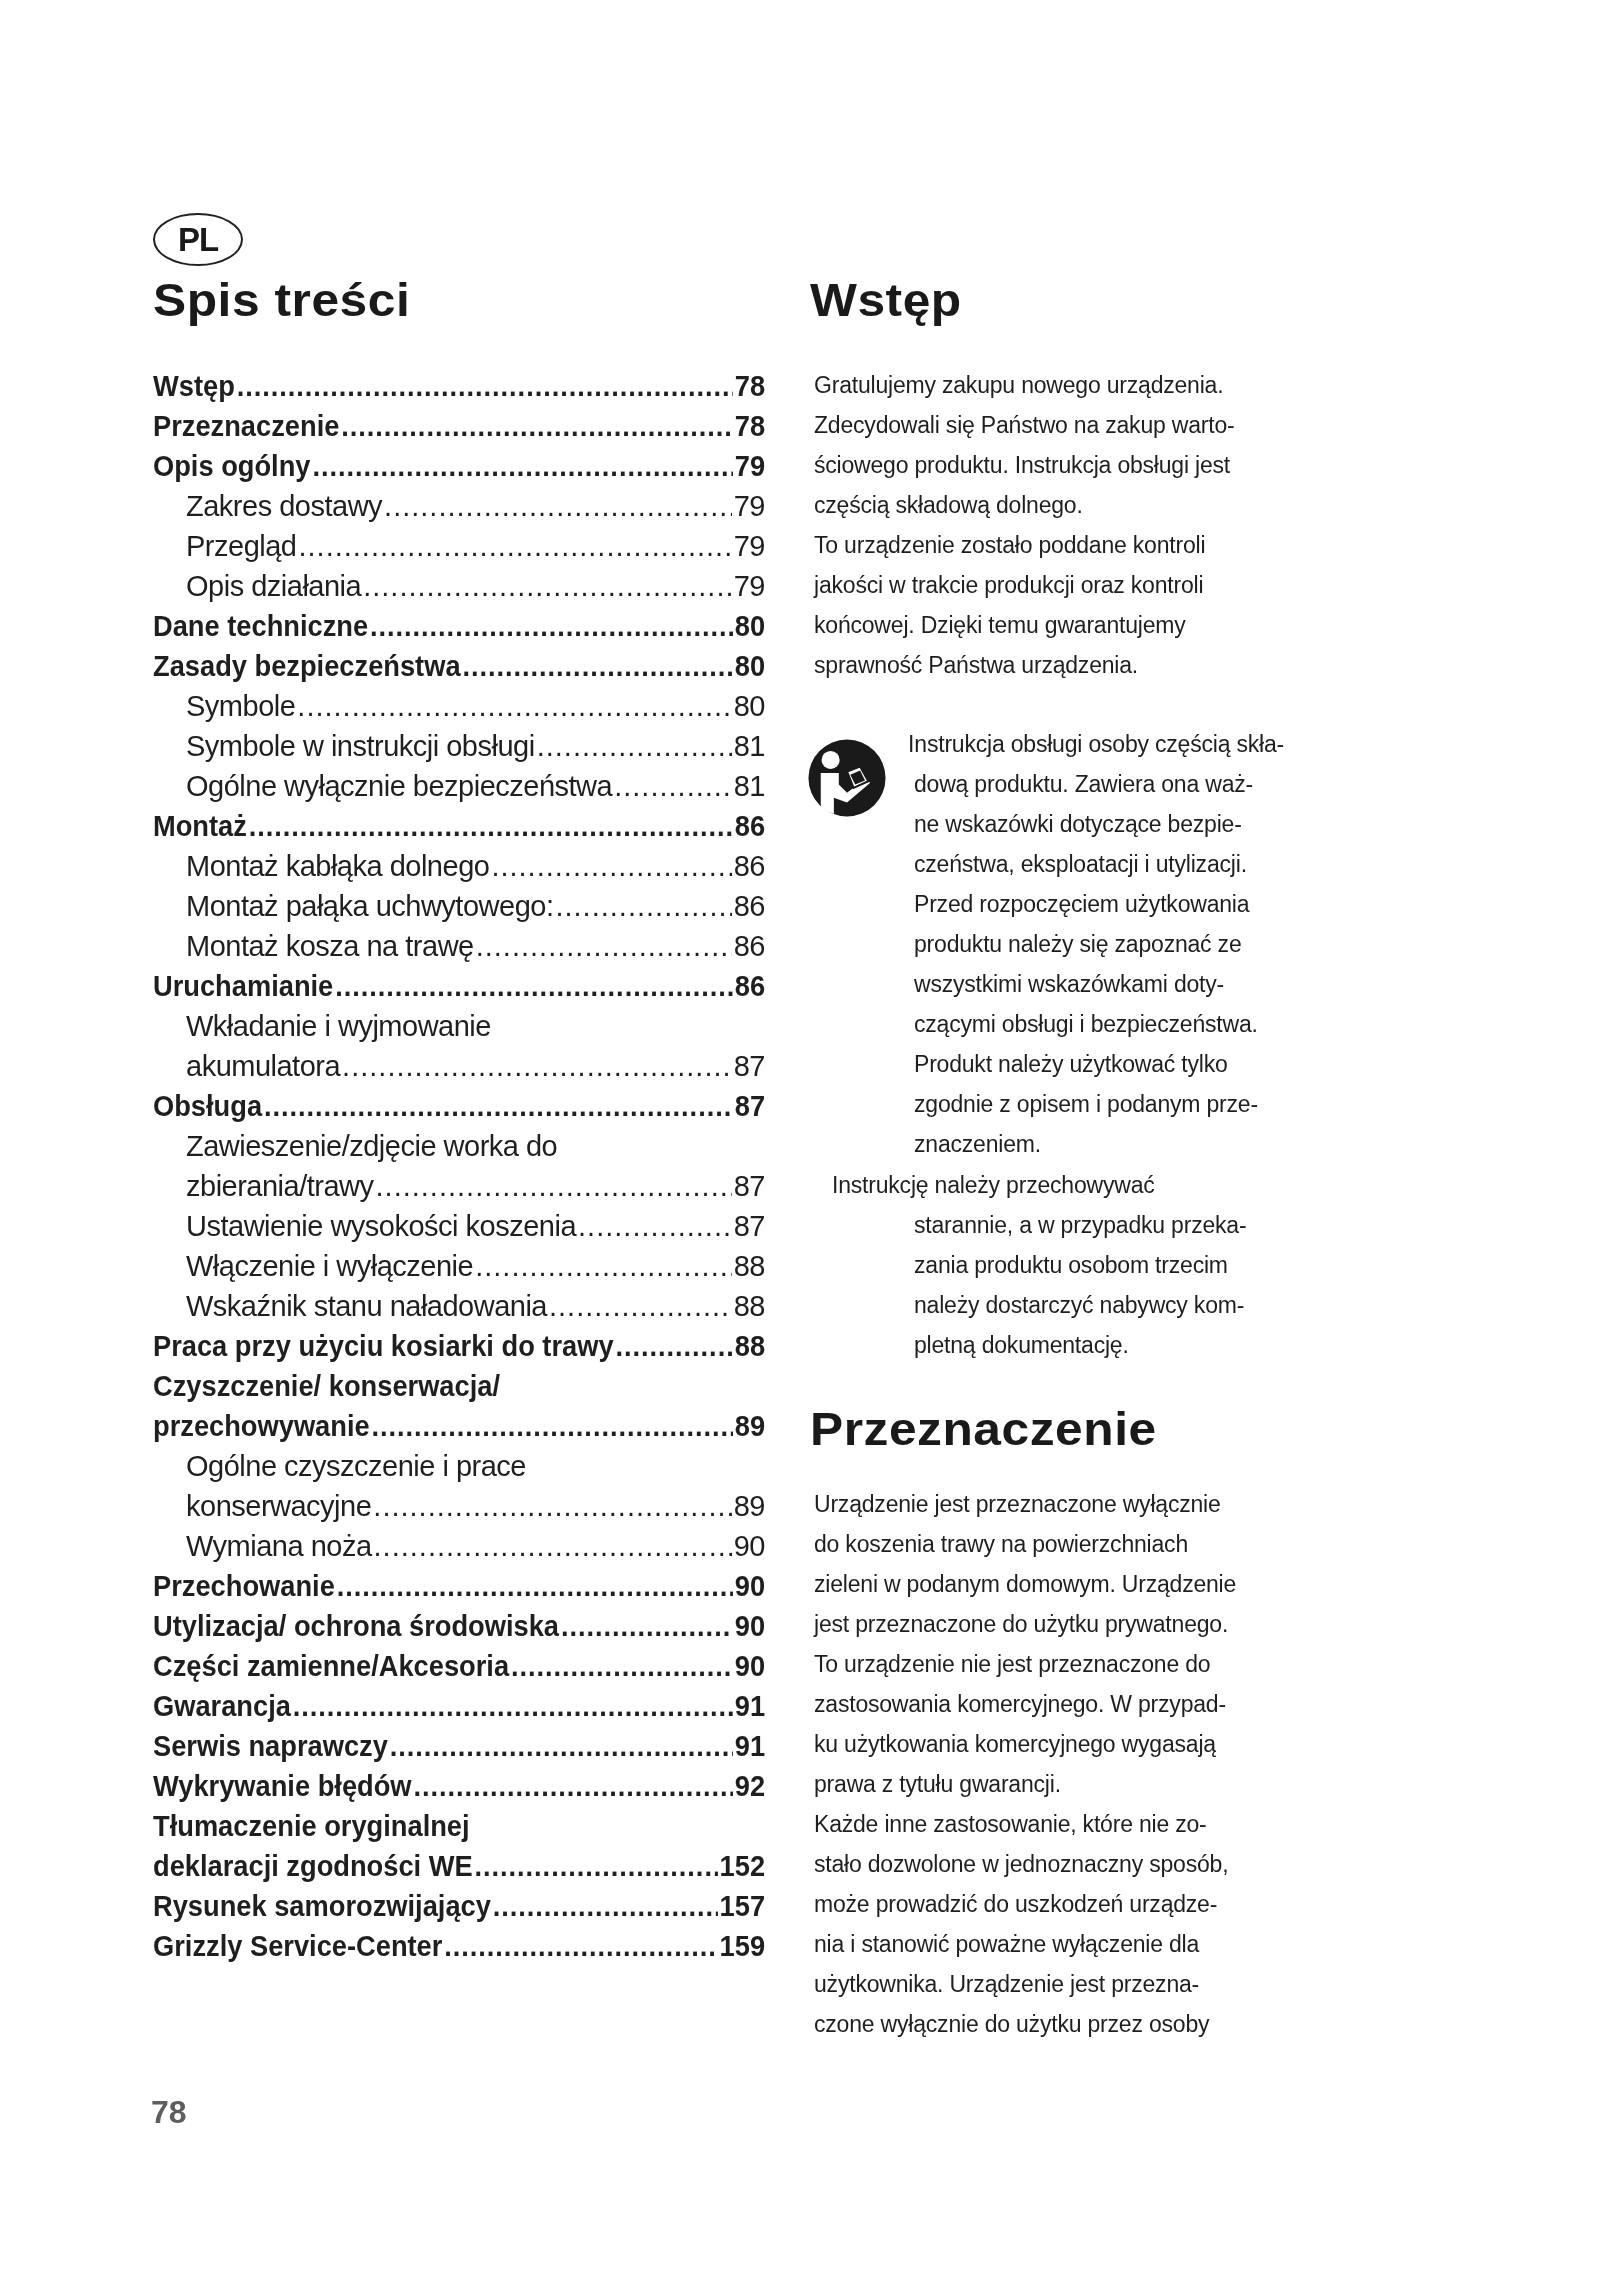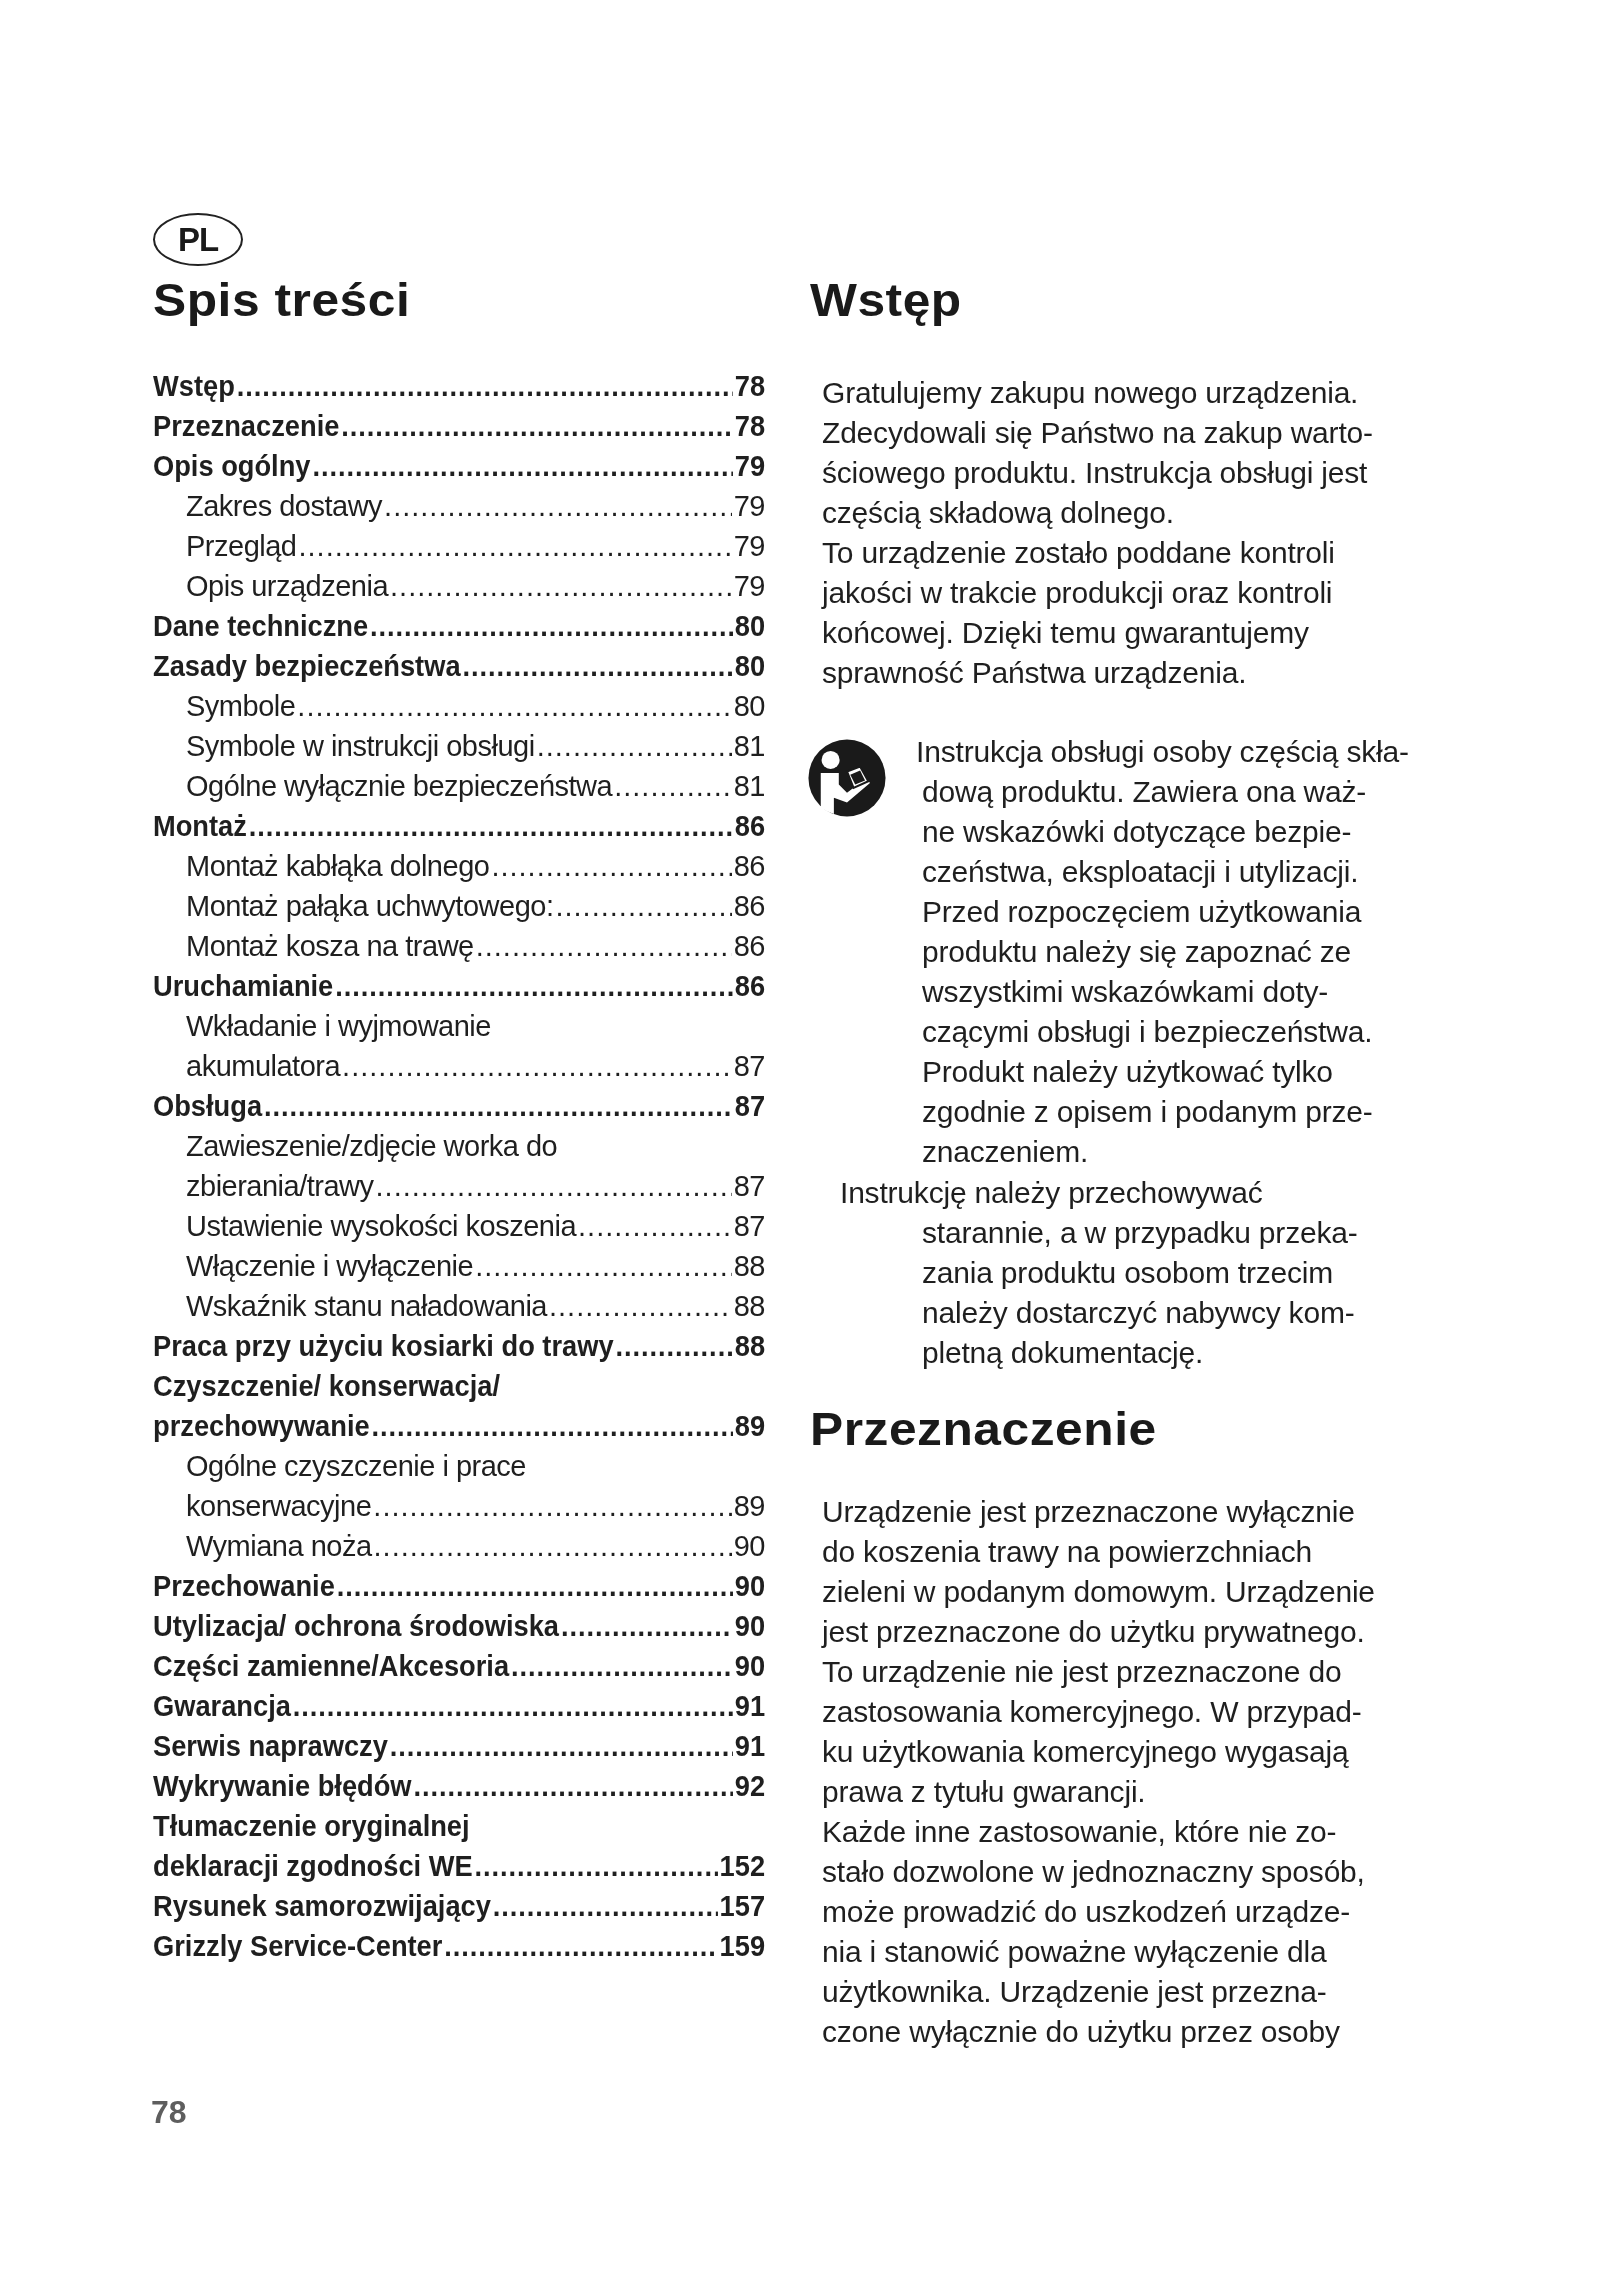--- a/index.html
+++ b/index.html
@@ -33,21 +33,21 @@
   .toc-row .label { flex: none; }
   .toc-row .dots { flex: 1 1 auto; overflow: hidden; margin: 0 2px; }
   .toc-row .dots::after {
     content: "........................................................................................................................";
     letter-spacing: 1px;
   }
   .toc-row .page { flex: none; text-align: right; }
 
   
   .para {
-    position: absolute; font-size: 30px; line-height: 40px; margin: 12px;
+    position: absolute; font-size: 23px; line-height: 40px; margin: 4px;
     letter-spacing: -0.2px;
   }
   .para .ln { display: block; white-space: nowrap; }
   #intro-para { left: 810px; top: 361px; }
   #note-para { left: 910px; top: 720px; }
   #note-para .ln.first { margin-left: -5.9px; }
   #storage-para { left: 910px; top: 1161px; }
   #storage-para .ln.first { margin-left: -82px; }
   #purpose-para { left: 810px; top: 1480px; }
 
@@ -87,21 +87,21 @@
       <span class="label">Zakres dostawy</span>
       <span class="dots"></span>
       <span class="page">79</span>
     </div>
     <div class="toc-row sub">
       <span class="label">Przegląd</span>
       <span class="dots"></span>
       <span class="page">79</span>
     </div>
     <div class="toc-row sub">
-      <span class="label">Opis urządzenia</span>
+      <span class="label">Opis działania</span>
       <span class="dots"></span>
       <span class="page">79</span>
     </div>
     <div class="toc-row bold">
       <span class="label">Dane techniczne</span>
       <span class="dots"></span>
       <span class="page">80</span>
     </div>
     <div class="toc-row bold">
       <span class="label">Zasady bezpieczeństwa</span>

